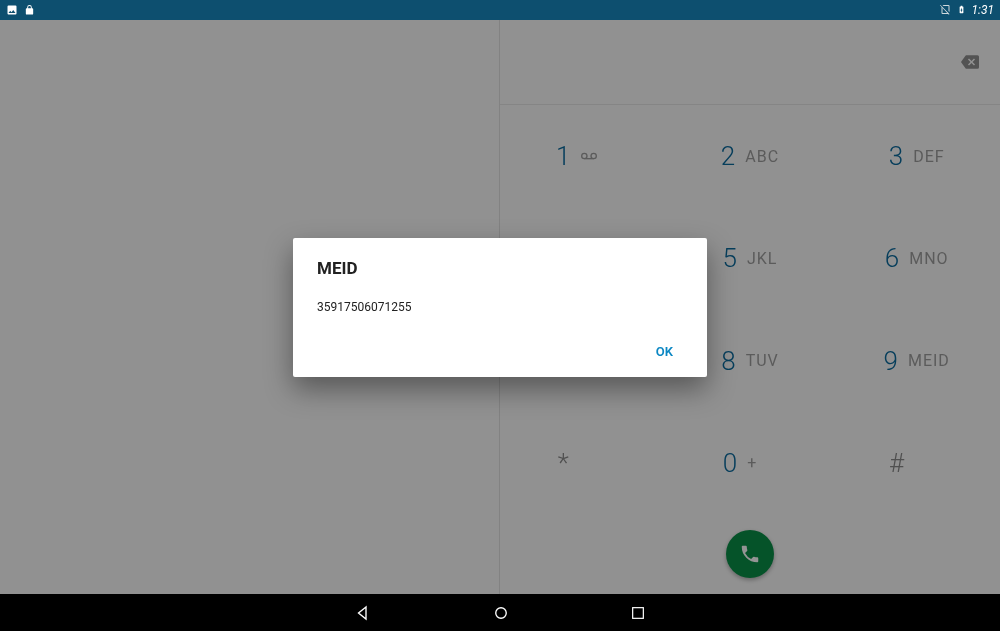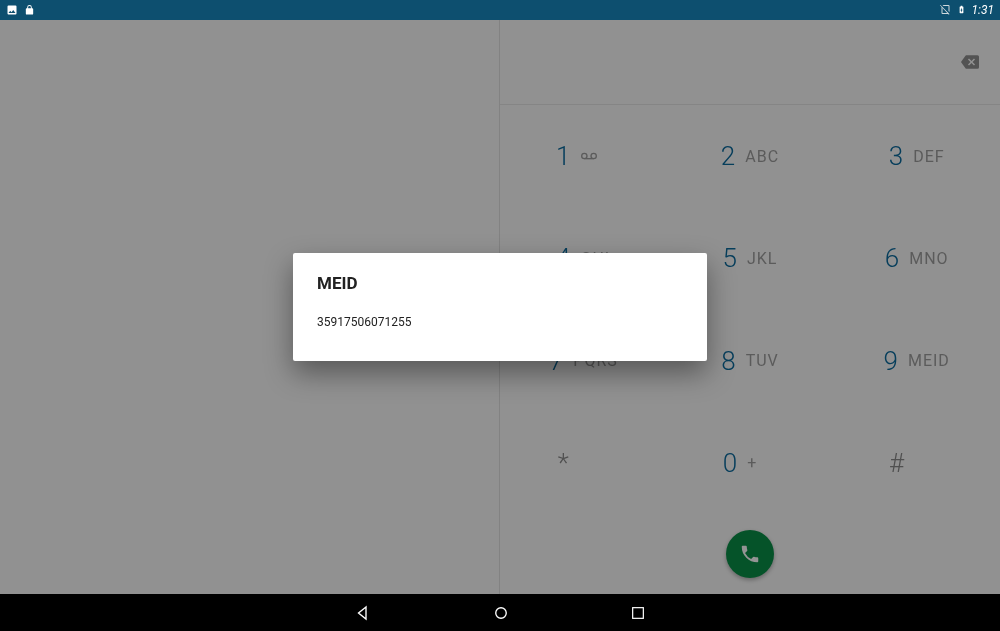--- a/index.html
+++ b/index.html
@@ -141,20 +141,23 @@
         </span>
       </div>
     </div>
   </div>
 </div>
 
 <div class="scrim">
   <div class="dialog">
     <h1>MEID</h1>
     <div class="row">35917506071255</div>
+    <div class="actions">
+      <button>OK</button>
+    </div>
   </div>
 </div>
 
 <div class="nav-bar">
   <span>
     <svg width="18" height="18" viewBox="0 0 24 24" fill="none" stroke="#fff" stroke-width="1.8">
         <path d="M16 4 6 12l10 8z" fill="none"></path>
       </svg>
   </span>
   <span>

